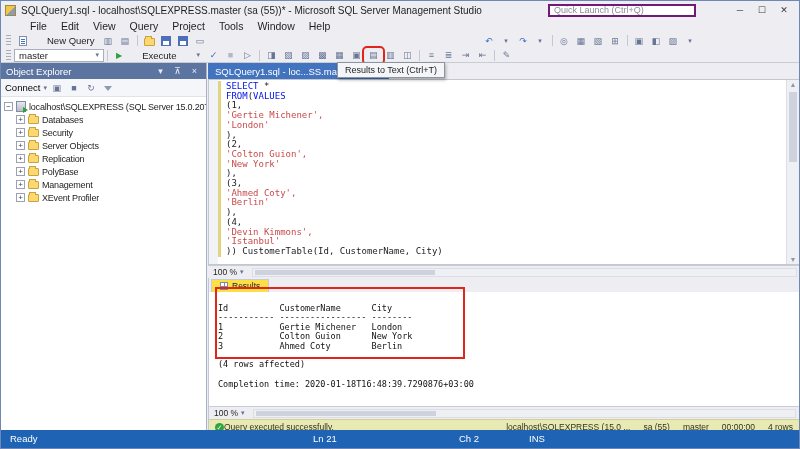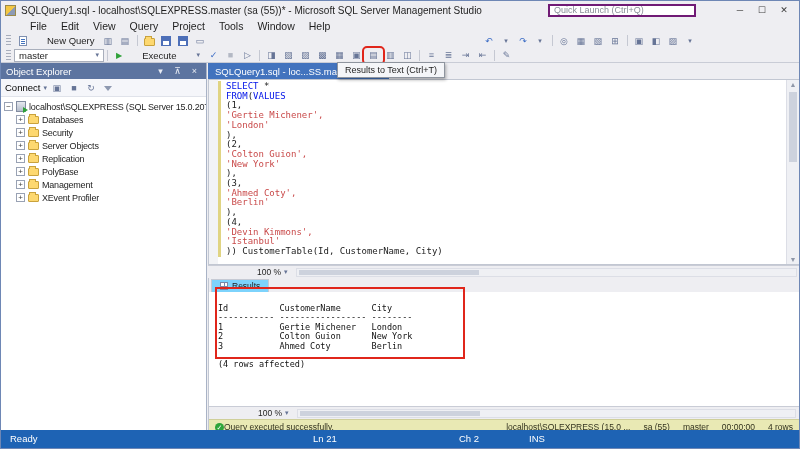--- a/index.html
+++ b/index.html
@@ -69,27 +69,27 @@
   .changebar{position:absolute;left:9px;top:1px;width:3px;height:176px;background:#E0D483;}
   .code-area{position:absolute;left:17px;top:2px;font-family:"DejaVu Sans Mono",monospace;font-size:9px;line-height:9.7px;white-space:pre;}
   .tok-kw{color:#0012E8;}
   .tok-str{color:#C94A4A;}
   .tok-pl{color:#222;}
   .v-scroll{position:absolute;right:0;top:0;bottom:0;width:13px;background:#EFF0F4;border-left:1px solid #DCDEE6;font-size:7px;color:#8F97A8;text-align:center;}
   .v-thumb{position:absolute;left:2px;right:2px;top:12px;height:70px;background:#CDD2DD;}
   .v-scroll .up{position:absolute;top:1px;left:0;right:0;}
   .v-scroll .down{position:absolute;bottom:1px;left:0;right:0;}
   .srow{height:13px;display:flex;align-items:center;background:#EEEEF2;border-top:1px solid #C9CCD6;font-size:8.5px;flex:none;}
-  .zoom-box{display:flex;align-items:center;gap:3px;padding:0 5px;margin-left:44px;}
+  .zoom-box{display:flex;align-items:center;gap:3px;padding:0 5px;}
   .h-scroll{flex:1;height:9px;background:#EFF0F4;margin:0 3px;position:relative;border:1px solid #DCDEE6;}
   .h-thumb{position:absolute;left:2px;top:1px;height:5px;width:180px;background:#CDD2DD;}
   
   .results-pane{flex:1;display:flex;flex-direction:column;border-left:1px solid #C2C7D2;border-right:1px solid #C2C7D2;overflow:hidden;}
   .results-tabs{height:14px;background:#EEEEF2;display:flex;align-items:flex-end;padding-left:2px;flex:none;}
-  .results-tab{height:13px;background:#7dd3fc;border:1px solid #C6CAD4;border-bottom:none;display:flex;align-items:center;gap:4px;padding:0 8px;font-size:8.5px;}
+  .results-tab{height:13px;background:#fde047;border:1px solid #C6CAD4;border-bottom:none;display:flex;align-items:center;gap:4px;padding:0 8px;font-size:8.5px;}
   .grid-icon{width:8px;height:8px;border:1px solid #7A89A8;position:relative;background:#fff;flex:none;}
   .grid-icon::before{content:"";position:absolute;left:3px;top:0;bottom:0;width:1px;background:#7A89A8;}
   .grid-icon::after{content:"";position:absolute;top:3px;left:0;right:0;height:1px;background:#7A89A8;}
   .results-body{flex:1;background:#fff;position:relative;font-family:"DejaVu Sans Mono",monospace;font-size:8.5px;line-height:9.4px;padding:12px 0 0 9px;color:#111;overflow:hidden;}
   .res-line{white-space:pre;}
   .completion{margin-top:10px;white-space:pre;}
   .exec-bar{height:13px;background:#E9E9B4;display:flex;align-items:flex-end;padding:0 6px;font-size:8.5px;color:#33331F;flex:none;border-top:1px solid #CFCF9A;}
   .check-circle{width:9px;height:9px;border-radius:50%;background:#2EA43A;color:#fff;font-size:7px;line-height:9px;text-align:center;flex:none;}
   .exec-right{margin-left:auto;display:flex;gap:13px;white-space:nowrap;}
   
@@ -296,20 +296,21 @@
     </div>
     <div class="results-body">
 
     <div class="res-line">Id          CustomerName      City</div>
         <div class="res-line">----------- ----------------- --------</div>
         <div class="res-line">1           Gertie Michener   London</div>
         <div class="res-line">2           Colton Guion      New York</div>
         <div class="res-line">3           Ahmed Coty        Berlin</div>
         <div class="res-line">&nbsp;</div>
         <div class="res-line">(4 rows affected)</div>
+        <div class="completion">Completion time: 2020-01-18T16:48:39.7290876+03:00</div>
       </div>
     <div class="srow">
       <span class="zoom-box">
         <span>100 %</span>
         <span class="dd">▾</span>
       </span>
       <span class="h-scroll">
           <span class="h-thumb"></span>
         </span>
     </div>

